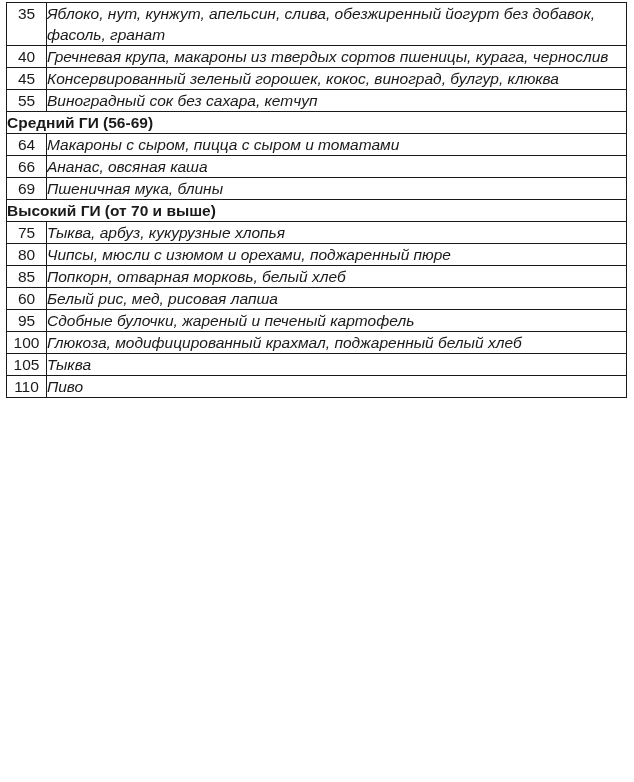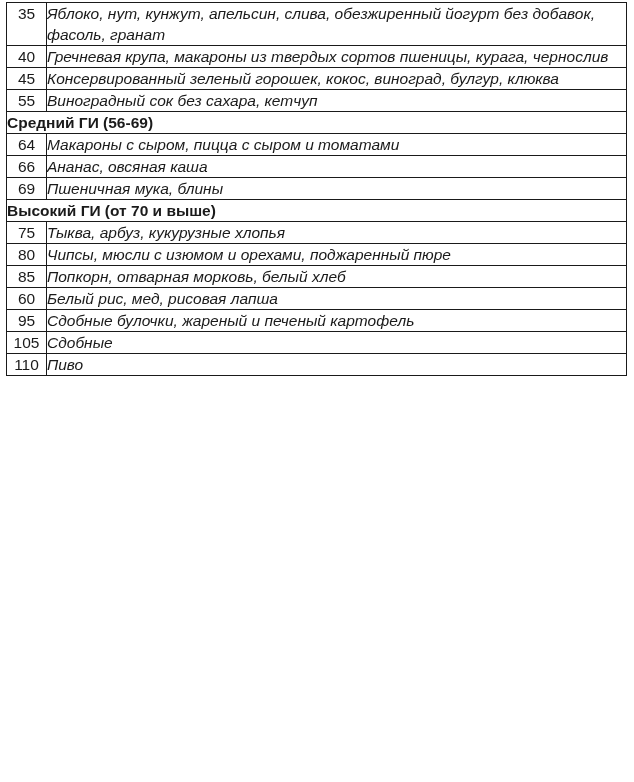--- a/index.html
+++ b/index.html
@@ -111,22 +111,26 @@
         </tr>
         <tr>
           <td class="gi-value">60</td>
           <td class="gi-foods">Белый рис, мед, рисовая лапша</td>
         </tr>
         <tr>
           <td class="gi-value">95</td>
           <td class="gi-foods">Сдобные булочки, жареный и печеный картофель</td>
         </tr>
         <tr>
+          <td class="gi-value">100</td>
+          <td class="gi-foods">Глюкоза, модифицированный крахмал, поджаренный белый хлеб</td>
+        </tr>
+        <tr>
           <td class="gi-value">105</td>
-          <td class="gi-foods">Сдобные</td>
+          <td class="gi-foods">Тыква</td>
         </tr>
         <tr>
           <td class="gi-value">110</td>
           <td class="gi-foods">Пиво</td>
         </tr>
       </tbody>
   </table>
 </div>
 
 </body></html>

